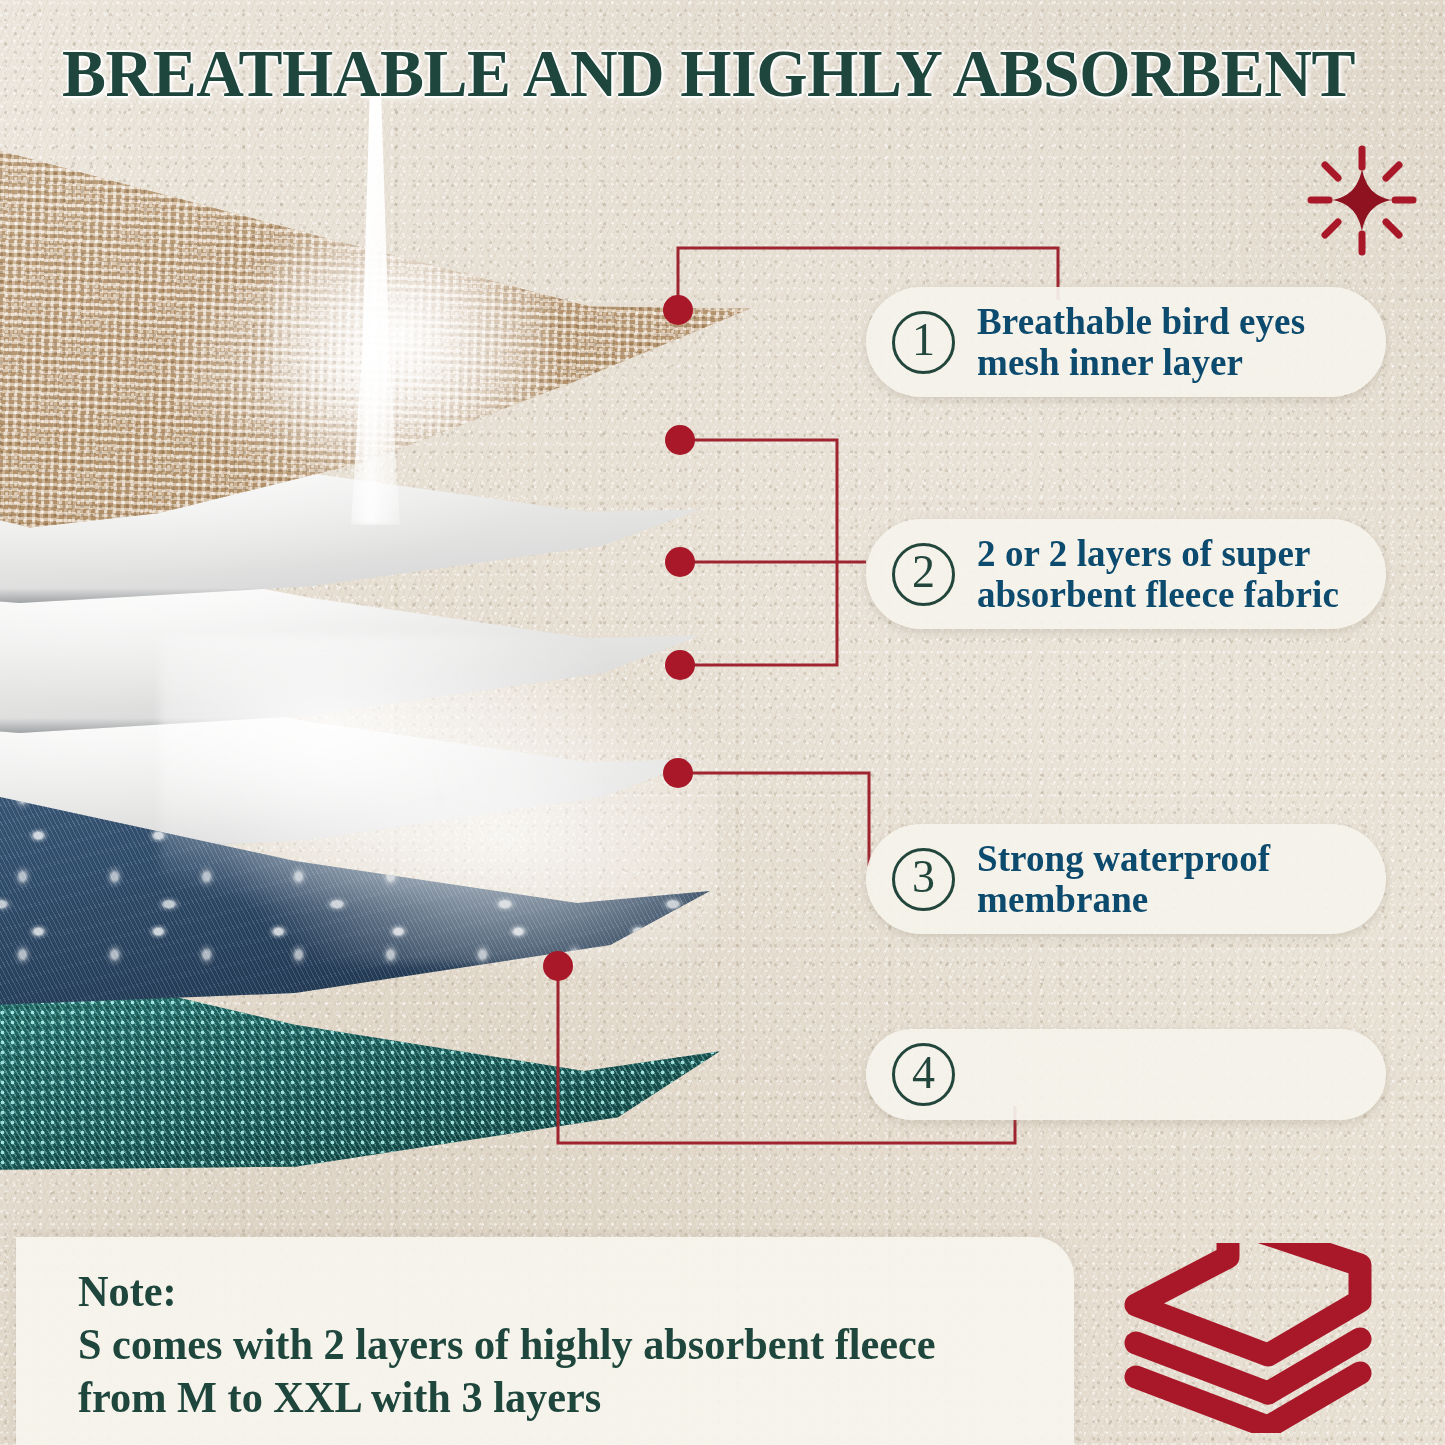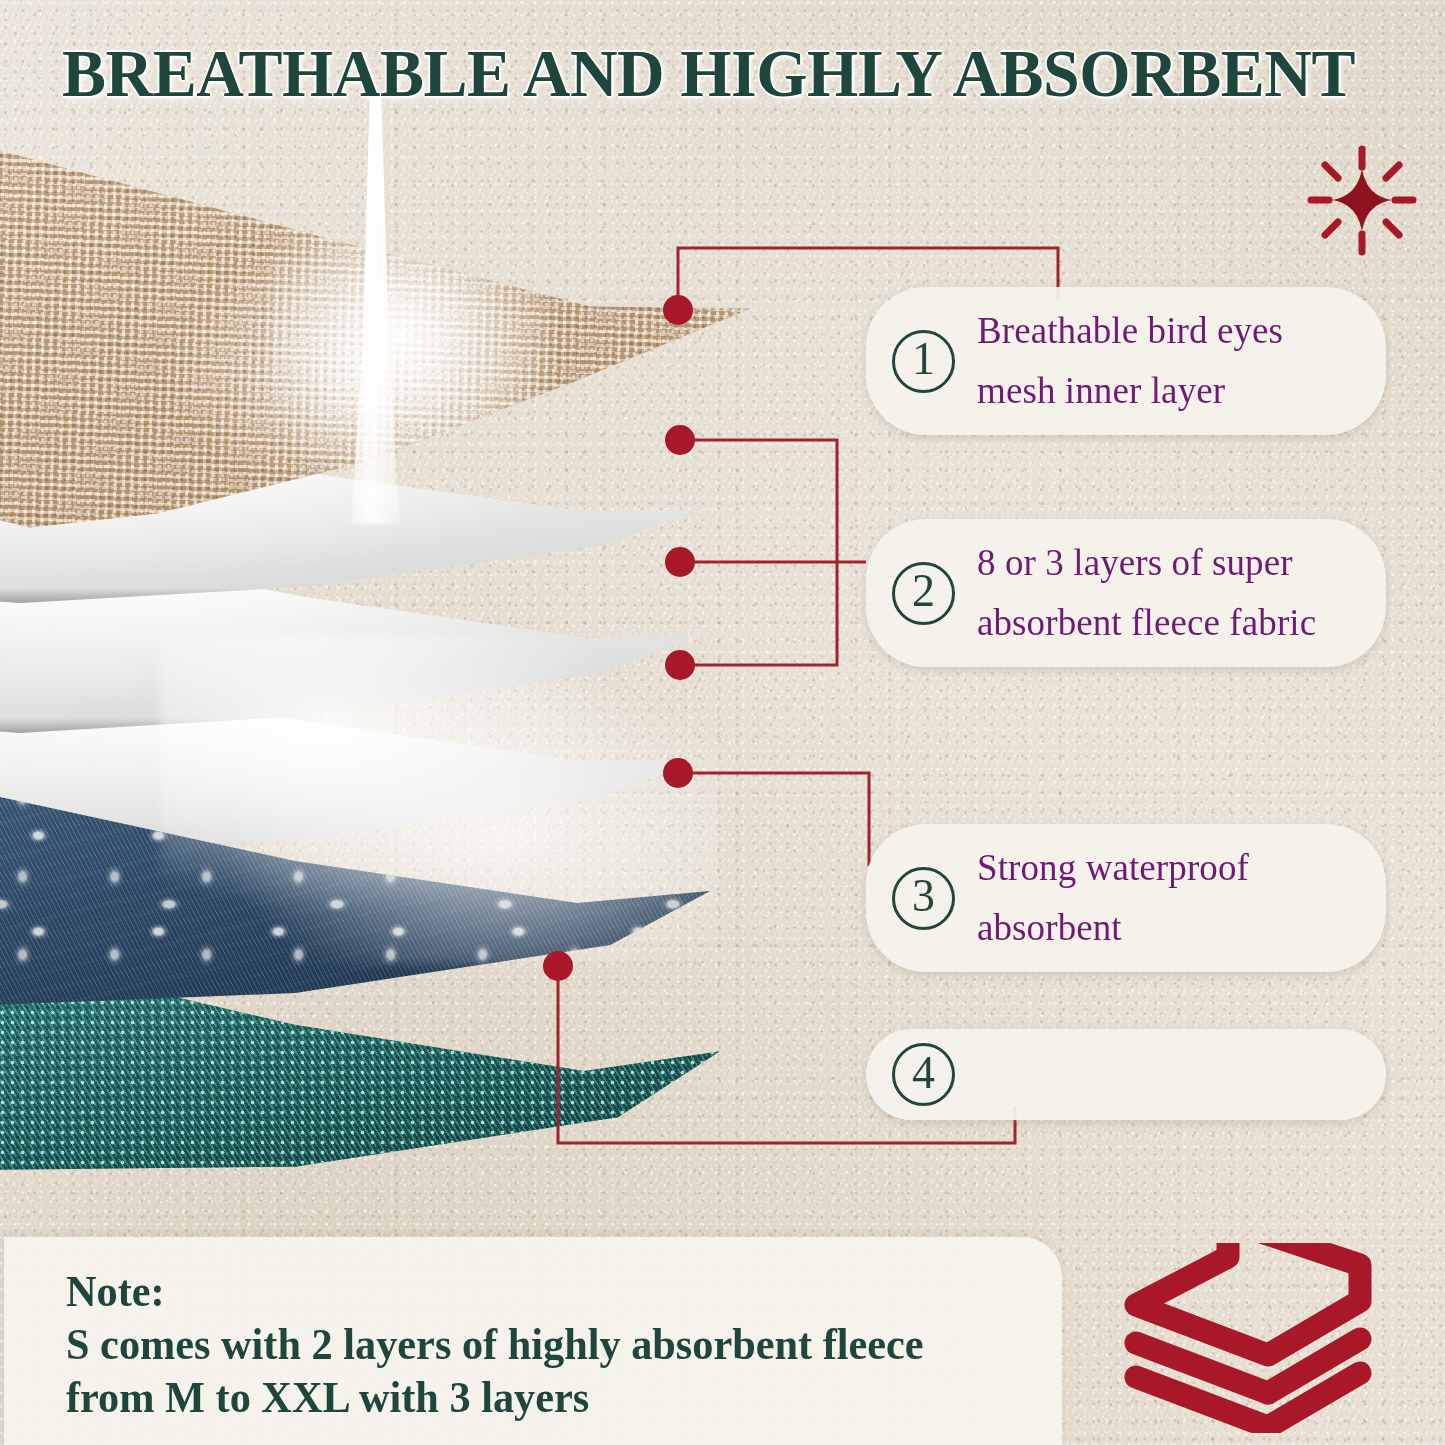--- a/index.html
+++ b/index.html
@@ -169,31 +169,31 @@
     box-shadow:0 3px 10px rgba(150,138,120,.30);
   }
   .num {
     flex:0 0 auto; width:63px; height:63px; border-radius:50%;
     border:3.5px solid #22463b; color:#22463b;
     display:flex; align-items:center; justify-content:center;
     font-size:46px; line-height:1; font-weight:400;
     padding-bottom:4px;
   }
   .ctext {
-    color:#701a75; font-weight:400; font-size:37px; line-height:60px;
+    color:#0c4a6e; font-weight:700; font-size:37px; line-height:41px;
     white-space:pre-line; letter-spacing:.1px;
   }
   #c1 { left:866px; top:287px;  width:520px; }
   #c2 { left:866px; top:519px;  width:520px; }
   #c3 { left:866px; top:824px;  width:520px; }
   #c4 { left:866px; top:1029px; width:520px; }
 
   
   #note {
-    position:absolute; left:4px; top:1237px; width:1058px; height:208px;
+    position:absolute; left:16px; top:1237px; width:1058px; height:208px;
     background:rgba(246,244,237,.94);
     border-top-right-radius:40px;
     box-shadow:0 -2px 10px rgba(150,138,120,.18);
   }
   #note .inner { padding:28px 0 0 62px; }
   #note .nline {
     color:#1f463c; font-size:45px; line-height:53px; font-weight:700;
     transform:scaleX(.94); transform-origin:left center; white-space:nowrap;
   }
 
@@ -273,27 +273,27 @@
   </g>
 </svg>
 
 <div class="callout" id="c1">
   <div class="num">1</div>
   <div class="ctext">Breathable bird eyes
 mesh inner layer</div>
 </div>
 <div class="callout" id="c2">
   <div class="num">2</div>
-  <div class="ctext">8 or 3 layers of super
+  <div class="ctext">2 or 2 layers of super
 absorbent fleece fabric</div>
 </div>
 <div class="callout" id="c3">
   <div class="num">3</div>
   <div class="ctext">Strong waterproof
-absorbent</div>
+membrane</div>
 </div>
 <div class="callout" id="c4">
   <div class="num">4</div>
 </div>
 
 <div id="note">
   <div class="inner">
     <div class="nline">Note:</div>
     <div class="nline">S comes with 2 layers of highly absorbent fleece</div>
     <div class="nline">from M to XXL with 3 layers</div>

